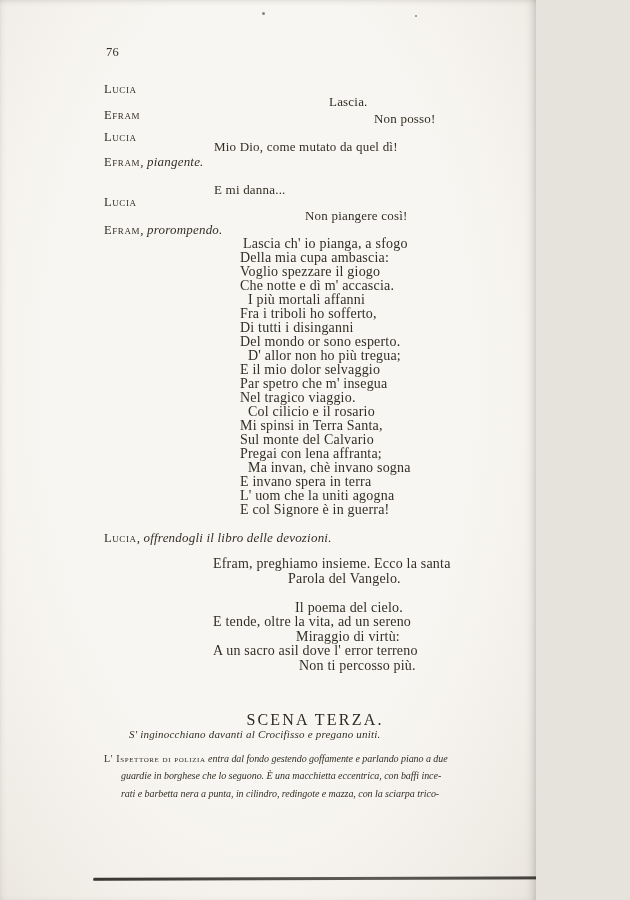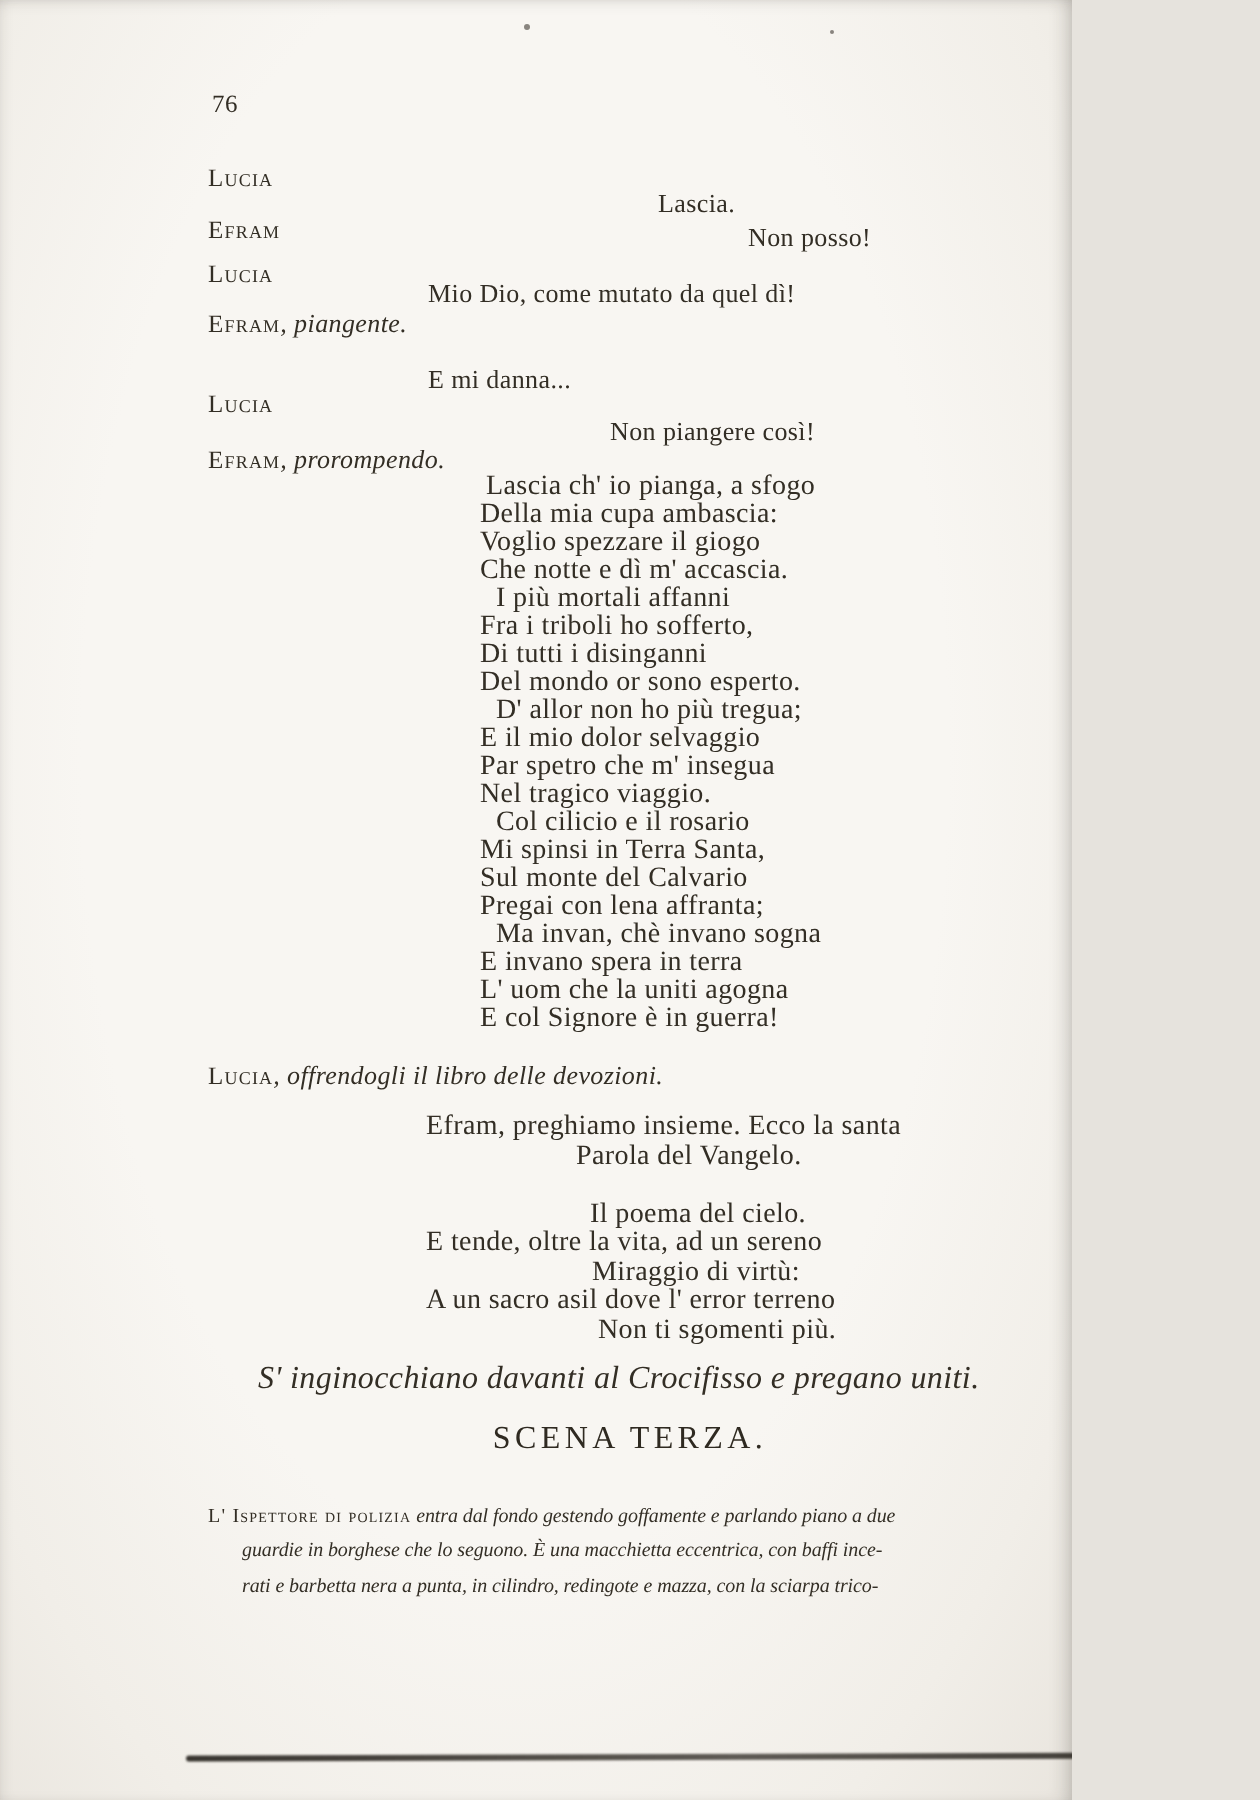--- a/index.html
+++ b/index.html
@@ -16,21 +16,21 @@
                inset 0 6px 10px -8px rgba(40,35,28,0.18);
     color:#332e25;
   }
   .ln { position:absolute; white-space:nowrap; font-size:13px; line-height:13px; letter-spacing:0.2px; }
   .sc { font-variant:small-caps; letter-spacing:0.6px; }
   .it { font-style:italic; }
   .pagenum { font-size:12.5px; }
   .runhead { width:630px; text-align:center; font-size:11px; letter-spacing:1.6px; color:#3a352b; }
   .speaker { font-size:12.5px; }
   .poem-line, .prayer-line { font-size:14px;font-family:Liberation Serif, serif; }
-  .note { font-size:16px; }
+  .note { font-size:11px;margin-top:45px; }
   .heading { width:630px; text-align:center; font-size:16px; letter-spacing:2.2px; color:#2f2a21; }
   .dir { font-size:10px; letter-spacing:-0.05px; }
   .scan-vline {
     position:absolute; left:595px; top:141px; width:3px; height:738px; border-radius:2px;
     background:linear-gradient(180deg, rgba(28,24,18,0.55) 0%, rgba(24,20,15,0.88) 12%,
                rgba(28,24,18,0.78) 55%, rgba(24,20,15,0.85) 88%, rgba(28,24,18,0.5) 100%);
     filter:blur(0.4px); transform:rotate(0.12deg);
   }
   .scan-hline {
     position:absolute; left:93px; top:877px; width:499px; height:3px; border-radius:2px;
@@ -84,21 +84,21 @@
   <div class="ln poem-line" style="left:240px; top:503px">E col Signore è in guerra!</div>
 
   <div class="ln" style="left:104px; top:531px"><span class="speaker sc">Lucia</span><span class="it">, offrendogli il libro delle devozioni.</span></div>
 
   <div class="ln prayer-line" style="left:213px; top:557px">Efram, preghiamo insieme. Ecco la santa</div>
   <div class="ln prayer-line" style="left:288px; top:572px">Parola del Vangelo.</div>
   <div class="ln prayer-line" style="left:295px; top:601px">Il poema del cielo.</div>
   <div class="ln prayer-line" style="left:213px; top:615px">E tende, oltre la vita, ad un sereno</div>
   <div class="ln prayer-line" style="left:296px; top:630px">Miraggio di virtù:</div>
   <div class="ln prayer-line" style="left:213px; top:644px">A un sacro asil dove l' error terreno</div>
-  <div class="ln prayer-line" style="left:299px; top:659px">Non ti sgomenti più.</div>
+  <div class="ln prayer-line" style="left:299px; top:659px">Non ti percosso più.</div>
 
   <div class="ln note it" style="left:129px; top:683px">S' inginocchiano davanti al Crocifisso e pregano uniti.</div>
 
   <div class="ln heading" style="left:0; top:713px">SCENA TERZA.</div>
 
   <div class="ln dir it" style="left:104px; top:752px"><span class="sc" style="font-style:normal">L' Ispettore di polizia</span><span> entra dal fondo gestendo goffamente e parlando piano a due</span></div>
   <div class="ln dir it" style="left:121px; top:769px">guardie in borghese che lo seguono. È una macchietta eccentrica, con baffi ince-</div>
   <div class="ln dir it" style="left:121px; top:787px">rati e barbetta nera a punta, in cilindro, redingote e mazza, con la sciarpa trico-</div>
 
   <div class="scan-vline"></div>

